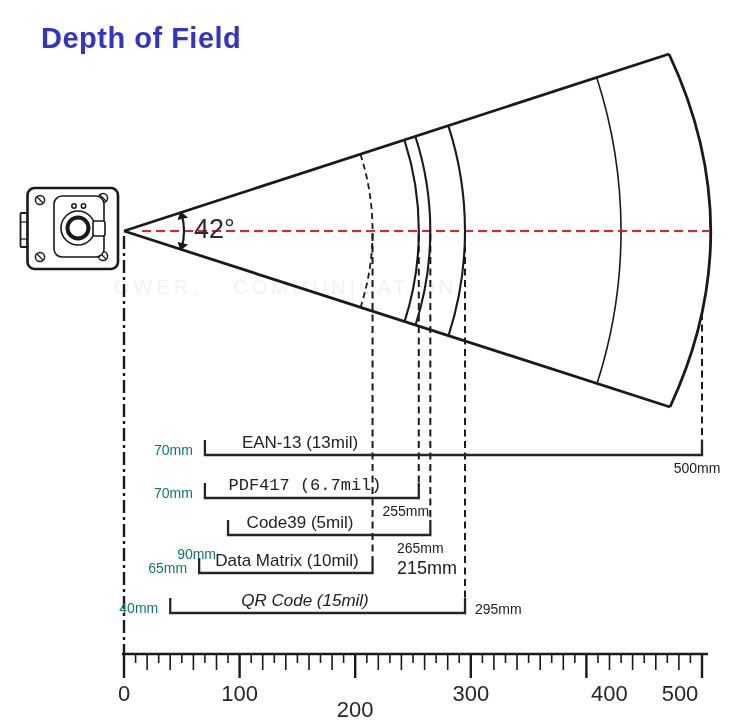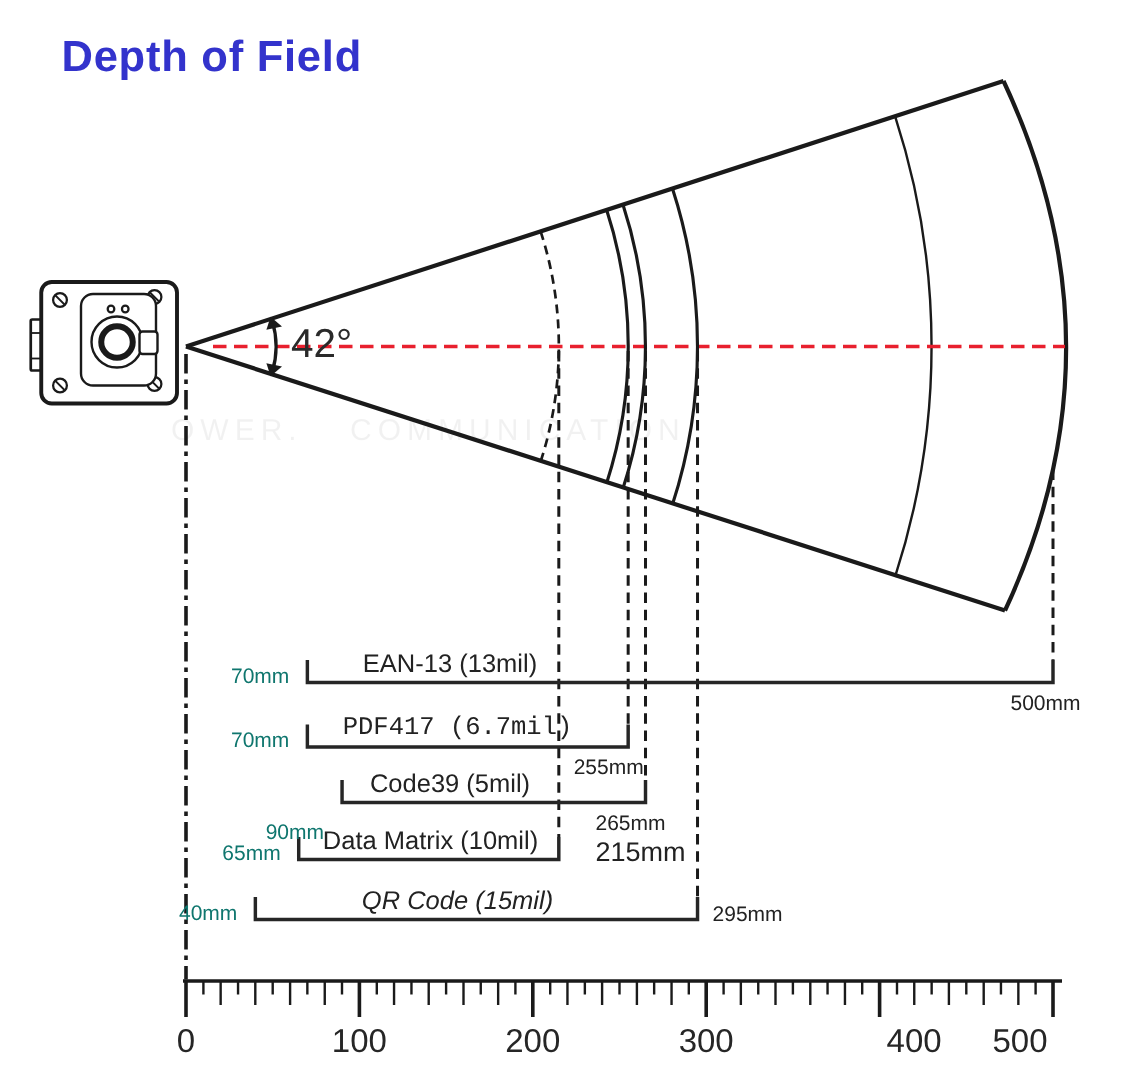--- a/index.html
+++ b/index.html
@@ -168,19 +168,19 @@
   </div>
   <div class="bar-labels">
     <span class="bar-name" style="left: 305px; top: 591px; font-style: italic;">QR Code (15mil)</span>
     <span class="bar-min" style="left: 158.24px; top: 600px;">40mm</span>
     <span class="bar-max" style="left: 475.02px; top: 601px;">295mm</span>
   </div>
 
   <div>
     <span class="ruler-num" style="left: 124px;">0</span>
     <span class="ruler-num" style="left: 239.6px;">100</span>
-    <span class="ruler-num" style="left: 355.2px;">200</span>
+    <span class="ruler-num" style="left: 355.2px; margin-top: 16px;">200</span>
     <span class="ruler-num" style="left: 470.8px;">300</span>
     <span class="ruler-num" style="left: 586.4px; margin-left: 23px;">400</span>
     <span class="ruler-num" style="left: 680px;">500</span>
   </div>
 
 </div>
 
 </body></html>

